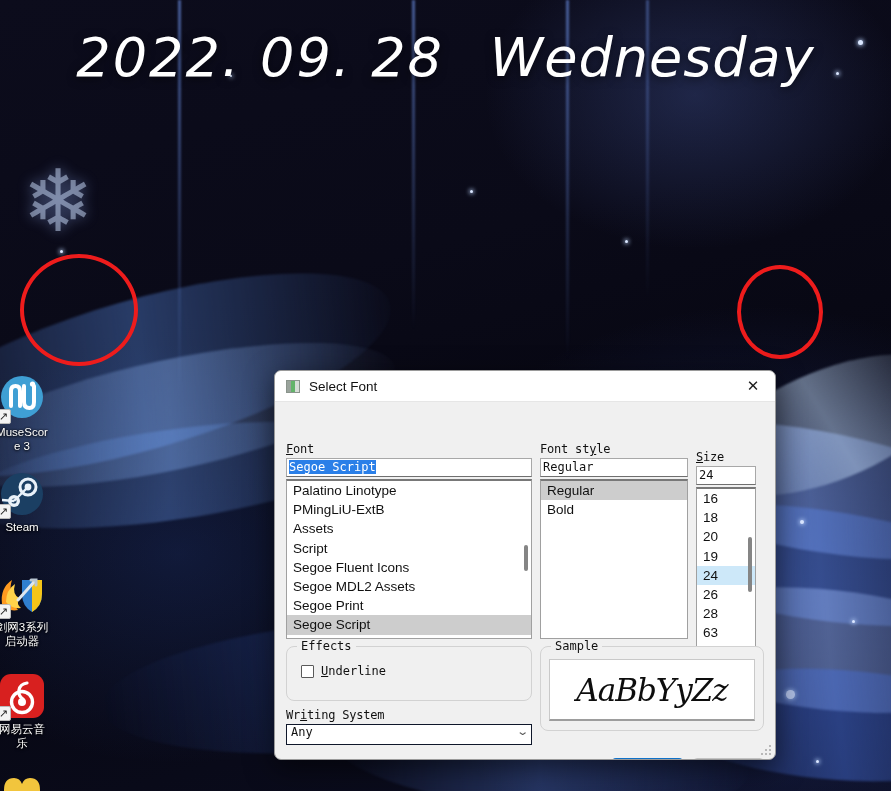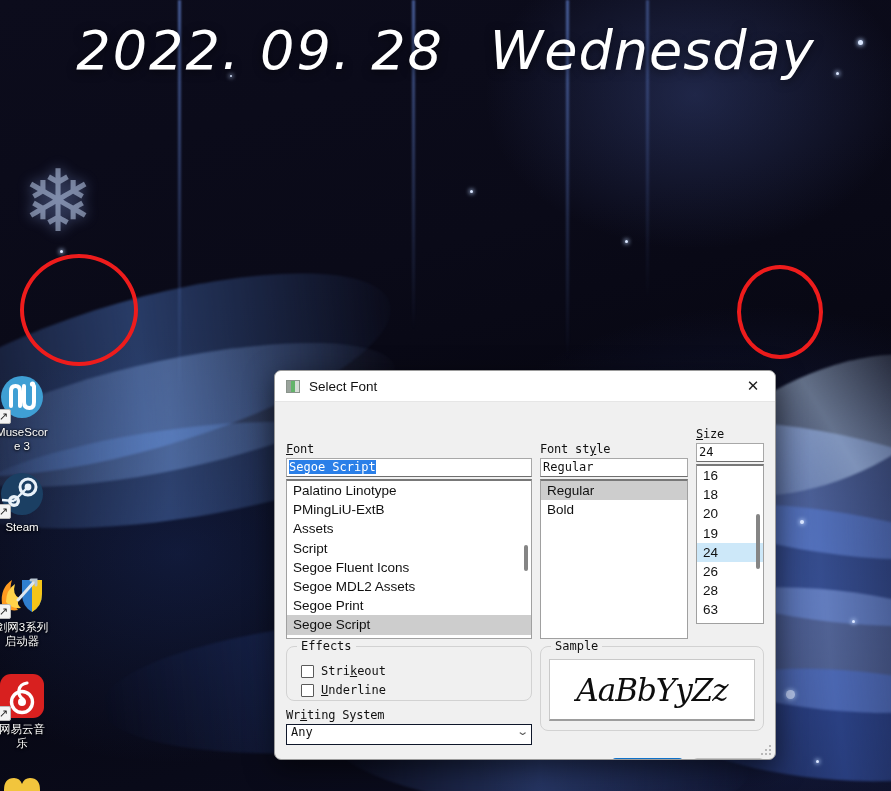--- a/index.html
+++ b/index.html
@@ -63,21 +63,21 @@
     font-size: 148px;
     font-weight: 300;
     font-style: italic;
     color: #ffffff;
     letter-spacing: 6px;
     line-height: 1;
     margin-top: 22px;
     text-shadow: 0 2px 14px rgba(0,0,0,0.55);
   }
   #clock-dateline {
-    margin-top: 19px;
+    margin-top: 26px;
     font-family: "DejaVu Sans", sans-serif;
     font-size: 54px;
     font-weight: 300;
     font-style: italic;
     color: #ffffff;
     text-shadow: 0 2px 10px rgba(0,0,0,0.55);
     display: flex;
     justify-content: center;
     align-items: baseline;
     gap: 46px;
@@ -471,21 +471,21 @@
         <div class="col-label">Font st<u>y</u>le</div>
         <div class="txtbox">
           <span>Regular</span>
         </div>
         <div class="listbox ui-font" style="height:160px; margin-top:2px;">
           <div class="row sel-gray">Regular</div>
           <div class="row">Bold</div>
         </div>
       </div>
 
-      <div style="position:absolute; left:421px; top:25px; width:68px;">
+      <div style="position:absolute; left:421px; top:48px; width:60px;">
         <div class="col-label"><u>S</u>ize</div>
         <div class="txtbox">
           <span>24</span>
         </div>
         <div class="listbox ui-font" style="height:160px; margin-top:2px;">
           <div class="row">16</div>
           <div class="row">18</div>
           <div class="row">20</div>
           <div class="row">19</div>
           <div class="row sel-blue">24</div>
@@ -493,24 +493,20 @@
           <div class="row">28</div>
           <div class="row">63</div>
           <div class="sbar" style="top:48px; height:55px;"></div>
         </div>
       </div>
 
       <fieldset class="group" style="position:absolute; left:11px; top:237px; width:246px; height:62px;">
         <legend>Effects</legend>
         <div class="chk-row">
           <span class="chk"></span>
-          <span>Stri<u>k</u>eout</span>
-        </div>
-        <div class="chk-row">
-          <span class="chk"></span>
           <span><u>U</u>nderline</span>
         </div>
       </fieldset>
 
       <div style="position:absolute; left:11px; top:306px; width:246px;">
         <div class="col-label">Wr<u>i</u>ting System</div>
         <div class="combo">
           <span>Any</span>
           <span class="caret">⌄</span>
         </div>

